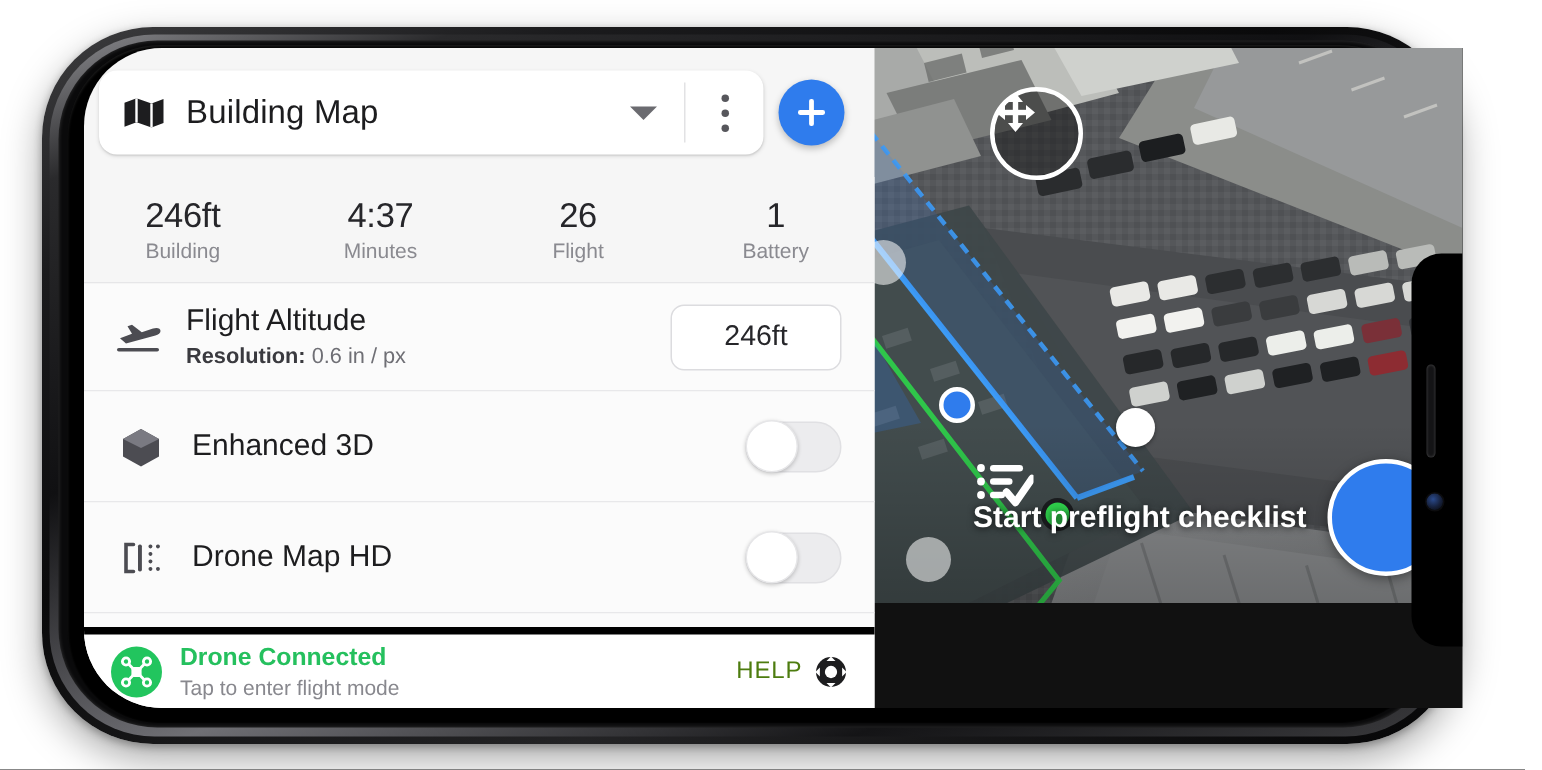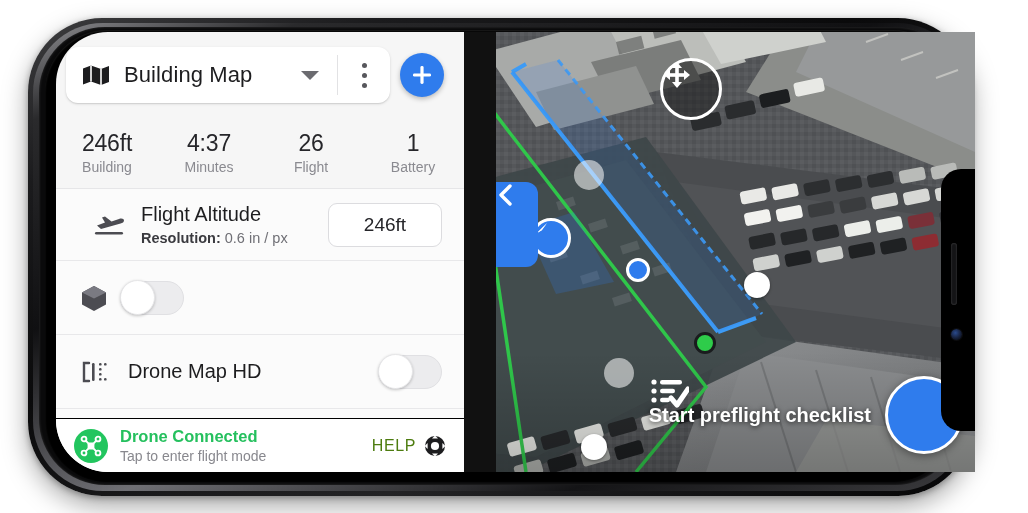--- a/index.html
+++ b/index.html
@@ -57,21 +57,21 @@
     box-shadow:0 0 0 1px #0c0c0e;
   }
   
   .ear{
     position:absolute;left:50%;top:21px;transform:translateX(-50%);
     width:56px;height:5px;border-radius:3px;background:#17171a;
   }
 
   
   .panel{
-    position:absolute;left:0;top:0;width:408px;height:440px;
+    position:absolute;left:0;top:0;width:527px;height:440px;
     background:#f6f6f6;display:flex;flex-direction:column;z-index:20;
   }
   .panel-head{
     height:86px;flex:0 0 86px;position:relative;
     display:flex;align-items:center;padding:0 0 0 10px;box-sizing:border-box;
   }
   .title-pill{
     display:flex;align-items:center;height:56px;flex:1;
     background:#fff;border-radius:12px;
     box-shadow:0 1px 3px rgba(0,0,0,.13),0 1px 1px rgba(0,0,0,.07);
@@ -101,21 +101,21 @@
   }
   .stat{flex:1;text-align:center;}
   .stat .v{font-size:23px;color:#26262a;line-height:1.05;letter-spacing:-.2px;}
   .stat .l{font-size:14px;color:#8a8a90;margin-top:4px;}
 
   .row{
     display:flex;align-items:center;background:#fbfbfb;
     border-bottom:1px solid #e8e8ea;box-sizing:border-box;
   }
   .row-alt{
-    height:72px;flex:0 0 72px;padding:0 22px 0 37px;
+    height:72px;flex:0 0 72px;padding:0 22px 0 20px;
   }
   .row-tog{
     height:74px;flex:0 0 74px;padding:0 22px 0 24px;
   }
   .row-ico{width:40px;flex:0 0 40px;display:flex;align-items:center;justify-content:flex-start;}
   .row-main{flex:1;margin-left:8px;}
   .row-title{font-size:20px;color:#1d1d1f;line-height:1.15;}
   .row-sub{font-size:14.5px;color:#6f6f75;margin-top:4px;}
   .row-sub b{color:#3a3a3f;font-weight:bold;margin-top:8px;}
   .alt-chip{
@@ -129,35 +129,35 @@
   }
   .toggle .knob{
     position:absolute;left:-1px;top:-2px;width:35px;height:35px;border-radius:50%;
     background:#fff;box-shadow:0 1px 3px rgba(0,0,0,.22);border:1px solid #e6e6e8;
     box-sizing:border-box;
   }
   .filler{flex:1;background:#fbfbfb;}
 
   .status{
     height:54px;flex:0 0 54px;background:#fff;display:flex;align-items:center;
-    padding:0 18px 0 18px;box-sizing:border-box;border-top:1px solid #000000;
+    padding:0 18px 0 18px;box-sizing:border-box;border-top:5px solid #000000;
   }
   .drone-badge{
     width:34px;height:34px;border-radius:50%;background:#22c55e;
     display:flex;align-items:center;justify-content:center;flex:0 0 34px;
   }
   .status-txt{margin-left:12px;flex:1;}
   .status-t{font-size:16.5px;font-weight:bold;color:#25c05e;line-height:1.1;}
   .status-s{font-size:14px;color:#88888e;margin-top:2px;}
   .help{display:flex;align-items:center;gap:8px;cursor:pointer;}
   .help-t{font-size:16px;color:#4d7c0f;letter-spacing:.6px;}
 
   
   .map{
-    position:absolute;left:440px;top:0;width:479px;height:440px;overflow:hidden;
+    position:absolute;left:440px;top:0;width:479px;height:370px;overflow:hidden;
     background:#4d4f4c;z-index:10;
   }
   .map svg{position:absolute;left:0;top:0;}
   .collapse-tab{
     position:absolute;left:0;top:150px;width:42px;height:85px;
     background:#2f7ced;border-radius:0 12px 12px 0;
     display:flex;align-items:center;justify-content:center;cursor:pointer;z-index:25;
   }
   .move-handle{
     position:absolute;left:164px;top:26px;width:56px;height:56px;border-radius:50%;
@@ -492,20 +492,23 @@
         <div class="alt-chip">246ft</div>
       </div>
 
       <div class="row row-tog">
         <div class="row-ico">
           <svg width="28" height="28" viewBox="0 0 28 28">
             <polygon points="14,2 26,8.6 26,20.4 14,27 2,20.4 2,8.6" fill="#4c4c52"></polygon>
             <polygon points="14,2 26,8.6 14,14.6 2,8.6" fill="#7a7a82"></polygon>
           </svg>
         </div>
+        <div class="row-main">
+          <div class="row-title">Enhanced 3D</div>
+        </div>
         <div class="toggle">
             <span class="knob"></span>
           </div>
       </div>
 
       <div class="row row-tog">
         <div class="row-ico">
           <svg width="28" height="28" viewBox="0 0 28 28">
             <path d="M9 5 L4 5 L4 23 L9 23" fill="none" stroke="#4c4c52" stroke-width="2.4" stroke-linecap="round"></path>
             <rect x="12" y="5" width="2.6" height="18" rx="1.2" fill="#4c4c52"></rect>

